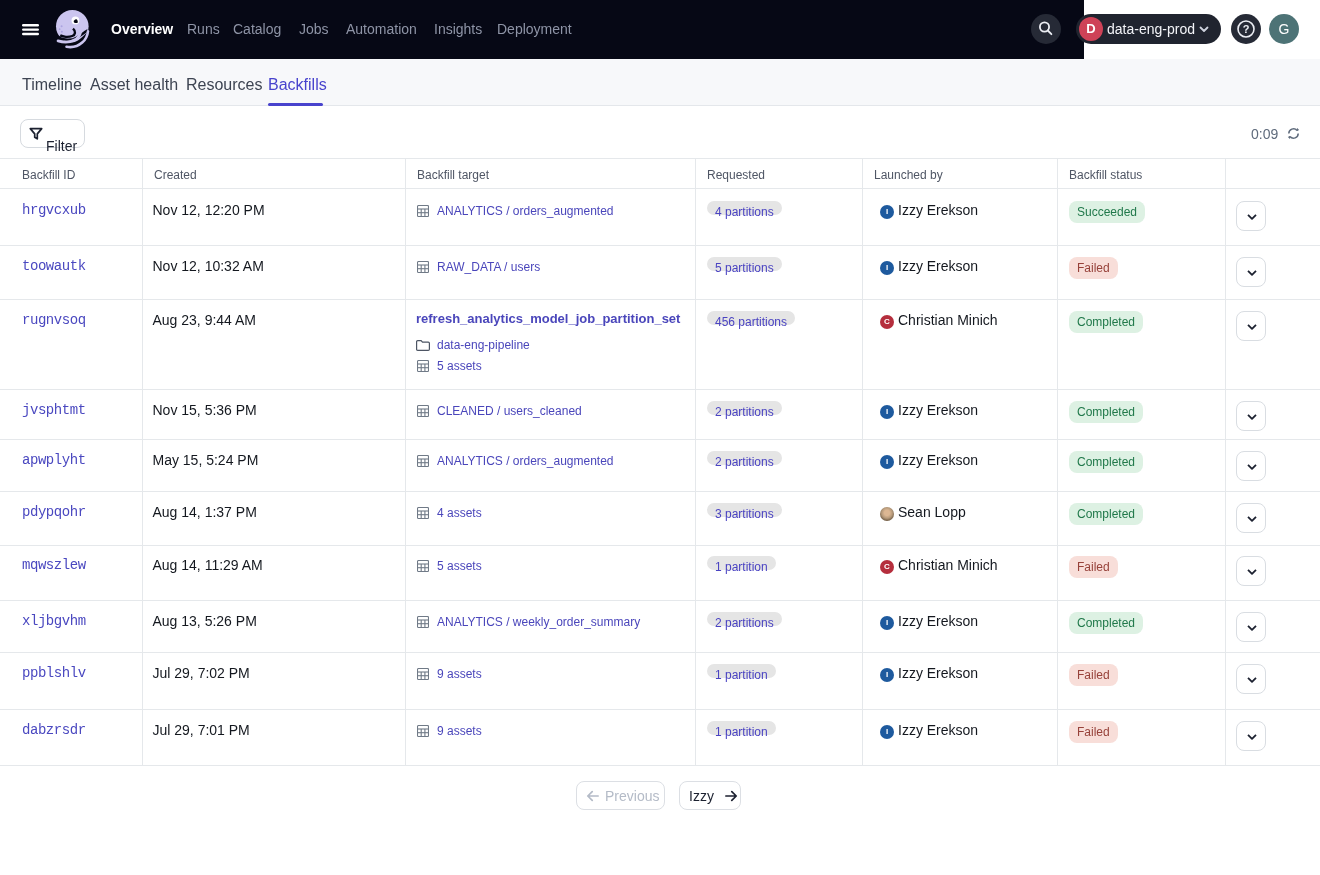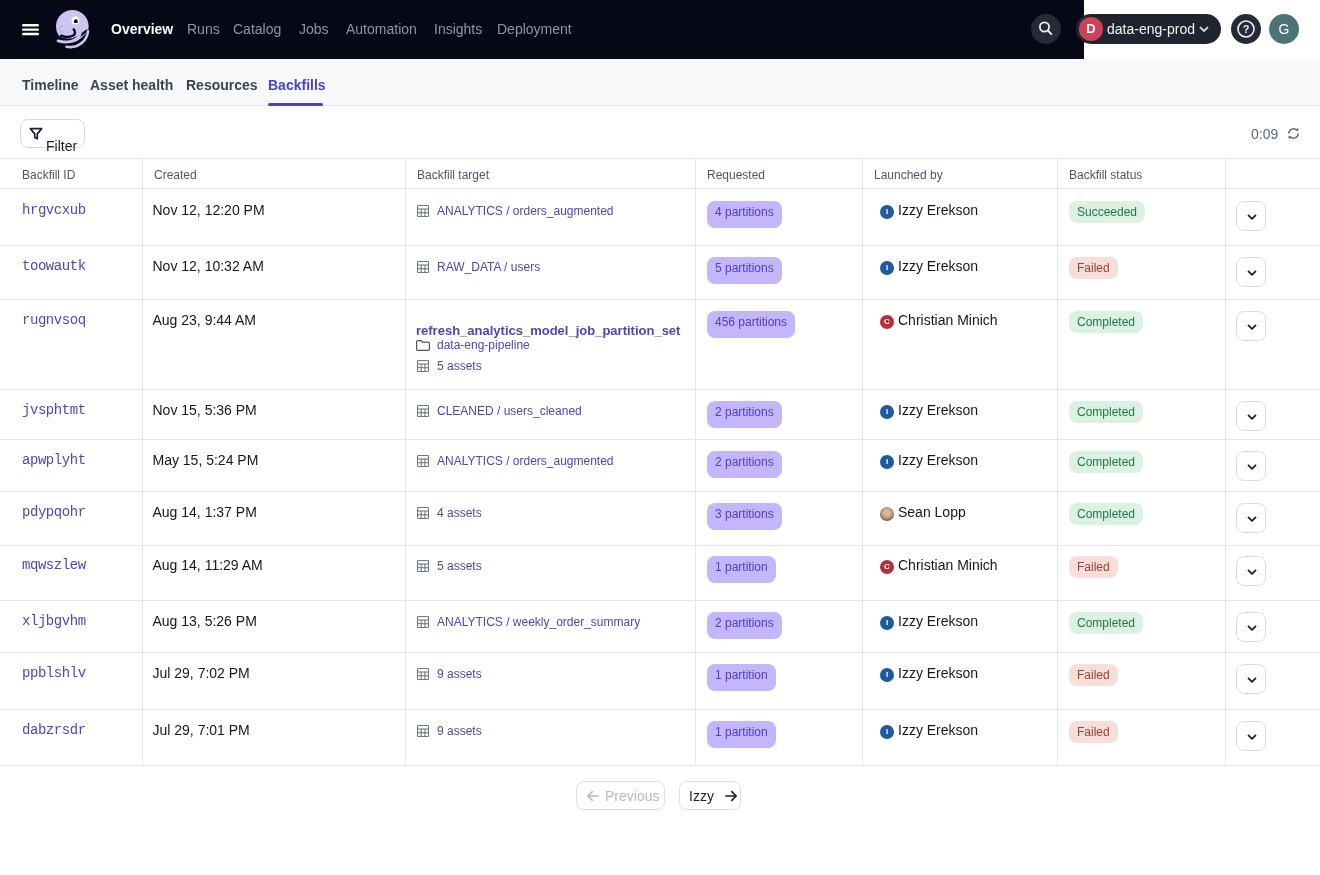--- a/index.html
+++ b/index.html
@@ -5,36 +5,36 @@
   * { margin:0; padding:0; box-sizing:border-box; }
   html,body { width:1320px; height:875px; background:#fff; font-family:"Liberation Sans", sans-serif; overflow:hidden; }
   .abs { position:absolute; }
   
   #topbar { position:absolute; left:0; top:0; width:1084px; height:59px; background:#060815; }
   .nav { position:absolute; top:0; height:59px; line-height:59px; font-size:14px; color:#8e94a6; white-space:nowrap; }
   .nav.active { color:#ffffff; font-weight:700; }
   .circbtn { position:absolute; top:14px; width:30px; height:30px; border-radius:50%; background:#262a36; }
   
   #tabbar { position:absolute; left:0; top:59px; width:1320px; height:47px; background:#f7f8fa; border-bottom:1px solid #e4e7eb; }
-  .tab { position:absolute; top:0; height:52px; line-height:52px; font-size:14px; color:#3d4452; font-weight:700; white-space:nowrap; }
+  .tab { position:absolute; top:0; height:52px; line-height:52px; font-size:16px; color:#3d4452; font-weight:400; white-space:nowrap; }
   .tab.sel { color:#4843cd; }
   #tabunderline { position:absolute; left:268px; top:103px; width:55px; height:3px; background:#4843cd; border-radius:2px; }
   
   #filterbtn { position:absolute; left:20px; top:119px; width:65px; height:29px; background:#fff; border:1px solid #d6dadf; border-radius:8px; }
   #filterbtn span { position:absolute; left:25px; top:18px; font-size:14px; color:#1c2130; }
   #timer { position:absolute; top:126px; left:1251px; font-size:14px; color:#5f6b7c; }
   
   .hl { position:absolute; left:0; width:1320px; height:1px; background:#e5e8eb; }
   .vl { position:absolute; width:1px; background:#e5e8eb; top:159px; height:606px; }
   .hdr { position:absolute; top:168px; font-size:12px; color:#4f5665; }
   .mono { position:absolute; font-family:"Liberation Mono", monospace; font-size:14px; color:#4a48c0; letter-spacing:-0.45px; }
   .created { position:absolute; left:152.5px; font-size:14px; color:#14181f; }
   .link { position:absolute; font-size:12px; color:#4a46bb; }
-  .link.bold { font-weight:700;margin-top:12px; }
-  .ptag { position:absolute; height:27px; border-radius:8px; background:#c4b5fd; color:#4a43c2; font-size:12px; line-height:22px; padding:0 8px; }
+  .link.bold { font-weight:700; }
+  .ptag { position:absolute; height:14px; border-radius:8px; background:#e5e5e5; color:#4a43c2; font-size:12px; line-height:22px; padding:0 8px; }
   .name { position:absolute; font-size:14px; color:#14181f; }
   .av { position:absolute; width:14px; height:14px; border-radius:50%; color:#fff; font-size:8px; font-weight:700; text-align:center; line-height:14px; }
   .stag { position:absolute; left:1069px; height:22px; border-radius:8px; font-size:12px; line-height:22px; padding:0 8px; }
   .stag.g { background:#ddf1e3; color:#20784a; }
   .stag.r { background:#f8ded9; color:#97423a; }
   .chev { position:absolute; left:1236px; width:30px; height:30px; border:1px solid #d9dde2; border-radius:8px; background:#fff; }
   .icon { position:absolute; }
   
   .pgbtn { position:absolute; top:781px; height:29px; border:1px solid #dcdfe4; border-radius:8px; background:#fff; font-size:14px; }
 </style>

